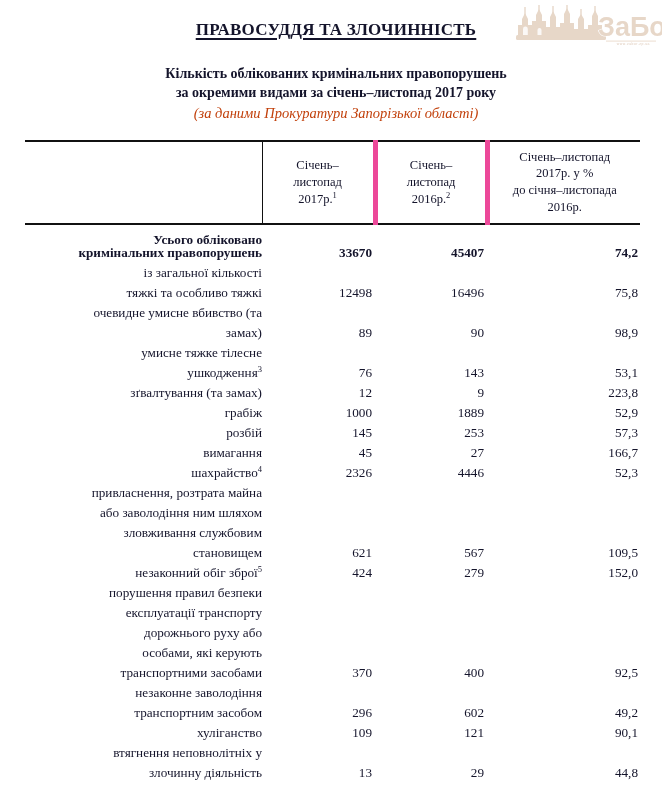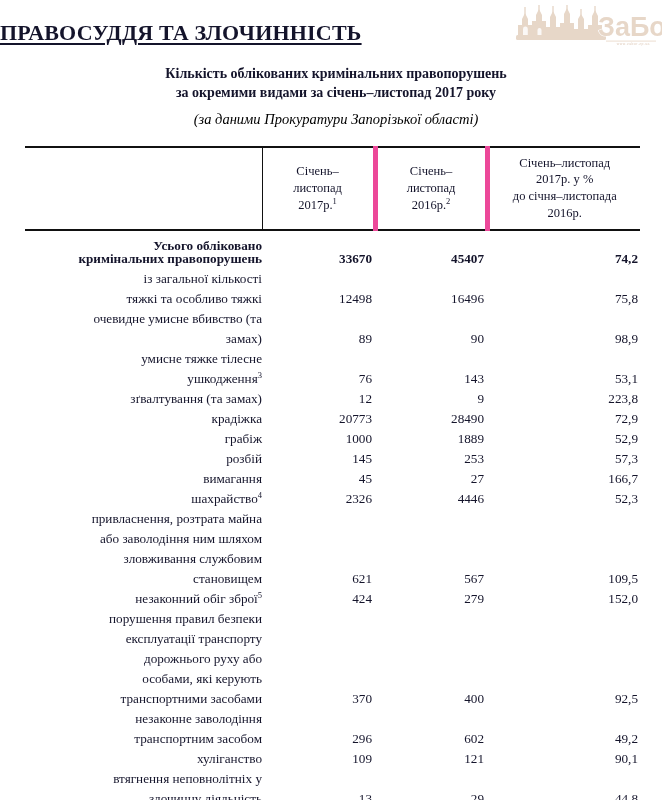--- a/index.html
+++ b/index.html
@@ -18,22 +18,22 @@
 
   
   .page-header {
     position: relative;
     height: 52px;
   }
   .main-title {
     position: absolute;
     left: 0; right: 0;
     top: 20px;
-    text-align: left;
-    font-size: 22px;
+    text-align: center;
+    font-size: 17px;
     font-weight: bold;
     letter-spacing: 0.2px;
     color: #14142b;
     text-decoration: underline;
     text-underline-offset: 3px;
     text-decoration-thickness: 2px;
   }
   .logo {
     position: absolute;
     right: 10px;
@@ -62,22 +62,22 @@
   }
   .subtitle-line {
     font-size: 14px;
     font-weight: bold;
     color: #14142b;
   }
   .subtitle-source {
     font-size: 14.5px;
     font-style: italic;
     font-weight: normal;
-    color: #000000;
-    margin-top: 6px;
+    color: #c2410c;
+    margin-top: 0;
   }
 
   
   .table-wrap {
     margin: 17px 32px 0 25px;
   }
   table.stat {
     width: 615px;
     border-collapse: collapse;
     table-layout: fixed;
@@ -271,26 +271,20 @@
           <td class="num">143</td>
           <td class="num v3">53,1</td>
         </tr>
         <tr>
           <td class="label indent">зґвалтування (та замах)</td>
           <td class="num">12</td>
           <td class="num">9</td>
           <td class="num v3">223,8</td>
         </tr>
         <tr>
-          <td class="label indent">крадіжка</td>
-          <td class="num">20773</td>
-          <td class="num">28490</td>
-          <td class="num v3">72,9</td>
-        </tr>
-        <tr>
           <td class="label indent">грабіж</td>
           <td class="num">1000</td>
           <td class="num">1889</td>
           <td class="num v3">52,9</td>
         </tr>
         <tr>
           <td class="label indent">розбій</td>
           <td class="num">145</td>
           <td class="num">253</td>
           <td class="num v3">57,3</td>

